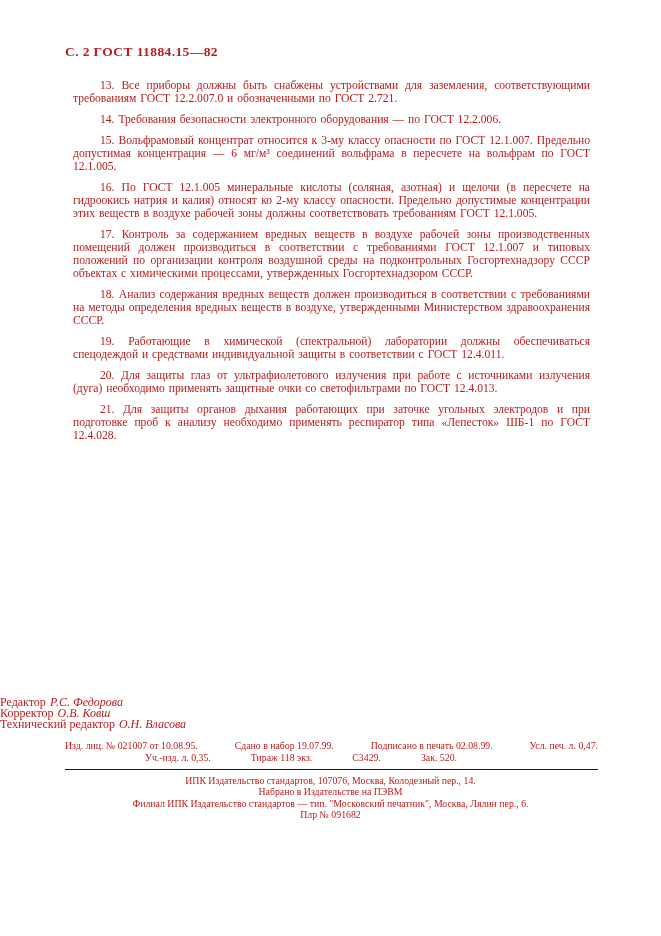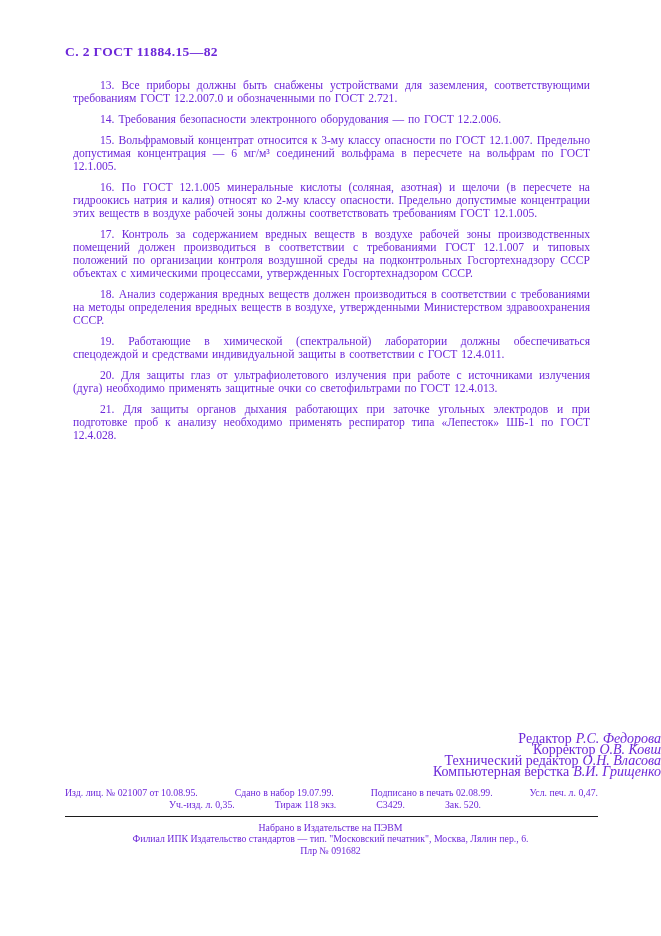--- a/index.html
+++ b/index.html
@@ -5,21 +5,21 @@
   html, body {
     margin: 0;
     padding: 0;
     background: #ffffff;
   }
   .page {
     position: relative;
     width: 661px;
     height: 936px;
     background: #ffffff;
-    color: #6d28d9;
+    color: #b91c1c;
     font-family: "Liberation Serif", "DejaVu Serif", serif;
     overflow: hidden;
   }
   .doc-header {
     position: absolute;
     top: 44px;
     left: 65px;
     font-size: 13.5px;
     font-weight: bold;
     letter-spacing: 0.4px;
@@ -39,44 +39,43 @@
     text-indent: 27px;
     word-spacing: 1px;
   }
   .colophon {
     position: absolute;
     top: 697px;
     left: 0;
     width: 661px;
   }
   .credits {
-    text-align: right;
-    font-size: 14px;
+    text-align: left;
+    font-size: 12px;
     line-height: 11px;
-    margin-top: 36px;
   }
   .credit-line { white-space: nowrap; }
   .credit-name {
     font-style: italic;
     margin-left: 4px;
   }
   .imprint {
     margin: 10px 63px 0 65px;
     font-size: 9.8px;
     line-height: 11.5px;
   }
   .imprint-row-1 {
     display: flex;
     justify-content: space-between;
     font-family: Liberation Serif, serif;
   }
   .imprint-row-2 {
     display: flex;
     justify-content: space-between;
-    margin-left: 104px;
+    margin-left: 80px;
     width: 312px;
     font-family: Liberation Serif, serif;
   }
   .imprint span { white-space: nowrap; }
   .rule {
     border: none;
     border-top: 1.3px solid #1c1c1c;
     margin: 6px 63px 5px 65px;
     height: 0;
   }
@@ -110,43 +109,41 @@
     <div class="credits">
       <div class="credit-line">
         <span>Редактор</span><span class="credit-name">Р.С. Федорова</span>
       </div>
       <div class="credit-line">
         <span>Корректор</span><span class="credit-name">О.В. Ковш</span>
       </div>
       <div class="credit-line">
         <span>Технический редактор</span><span class="credit-name">О.Н. Власова</span>
       </div>
-      <div class="credit-line">
-        <span>Компьютерная верстка</span><span class="credit-name">В.И. Грищенко</span>
-      </div>
     </div>
 
     <div class="imprint">
       <div class="imprint-row-1">
         <span>Изд. лиц. № 021007 от 10.08.95.</span>
         <span>Сдано в набор 19.07.99.</span>
         <span>Подписано в печать 02.08.99.</span>
         <span>Усл. печ. л.  0,47.</span>
       </div>
       <div class="imprint-row-2">
         <span>Уч.-изд. л. 0,35.</span>
         <span>Тираж 118 экз.</span>
         <span>С3429.</span>
         <span>Зак. 520.</span>
       </div>
     </div>
 
     <hr class="rule">
 
     <div class="publisher">
+      <div>ИПК Издательство стандартов, 107076, Москва, Колодезный пер., 14.</div>
       <div>Набрано в Издательстве на ПЭВМ</div>
       <div>Филиал ИПК Издательство стандартов — тип. "Московский печатник", Москва, Лялин пер., 6.</div>
       <div>Плр № 091682</div>
     </div>
 
   </div>
 
 </div>
 
 </body></html>

